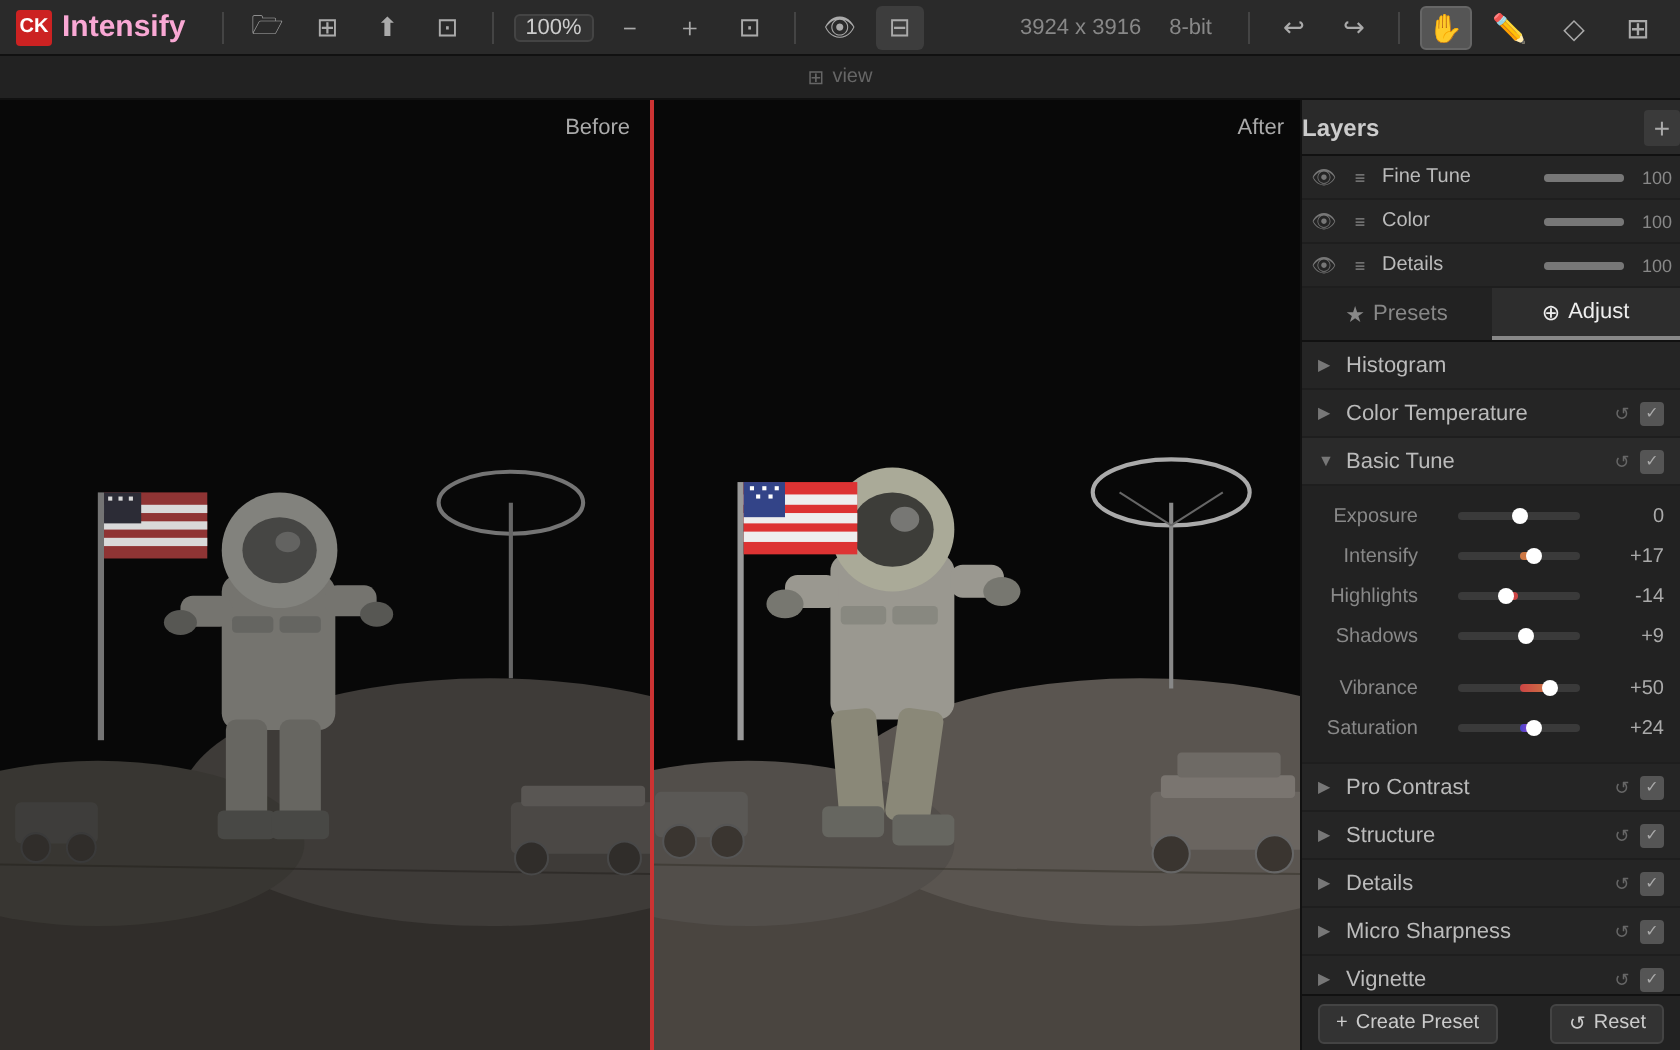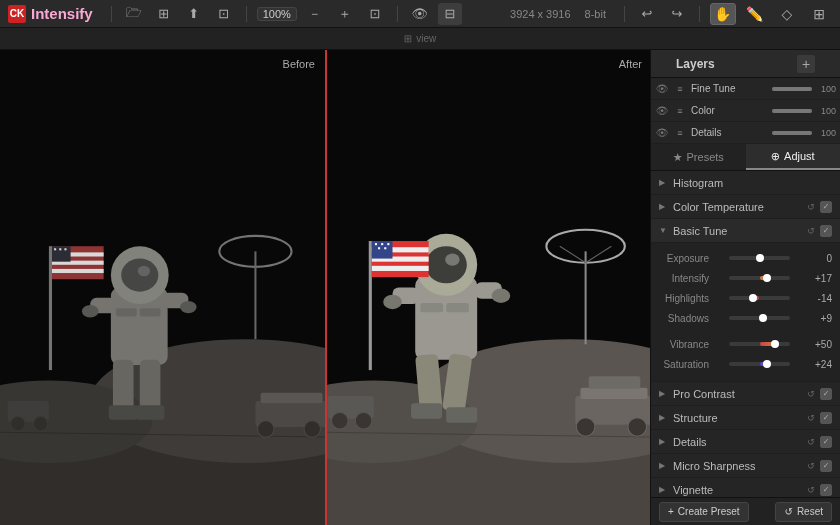--- a/index.html
+++ b/index.html
@@ -153,21 +153,21 @@
       overflow: hidden;
     }
 
     
     .panel-header {
       height: 28px;
       background: #2a2a2a;
       border-bottom: 1px solid #111;
       display: flex;
       align-items: center;
-      padding: 0 25px;
+      padding: 0 0;
       font-size: 12px;
       font-weight: 600;
       color: #ccc;
     }
     .panel-header span { flex: 1; }
     .panel-add-btn {
       width: 18px; height: 18px;
       background: #3a3a3a;
       border: none; border-radius: 2px;
       color: #aaa; font-size: 14px;

